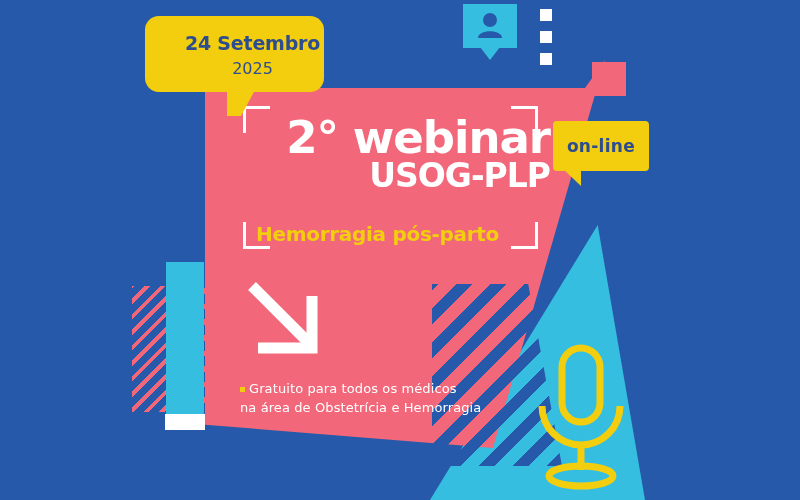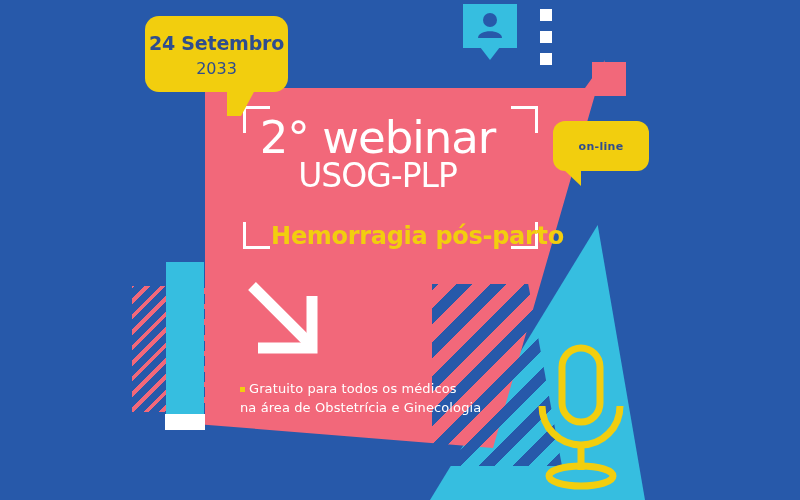--- a/index.html
+++ b/index.html
@@ -107,20 +107,21 @@
   .date-bubble {
     position: absolute;
     left: 145px;
     top: 16px;
     width: 143px;
     height: 76px;
     background: #F2CE0E;
     border-radius: 14px;
     text-align: center;
     color: #2E4D8F;
+    padding-left: 36px;
   }
   .date-bubble .tail {
     position: absolute;
     left: 82px;
     bottom: -24px;
     width: 0;
     height: 0;
     border-left: 14px solid #F2CE0E;
     border-right: 14px solid transparent;
     border-top: 26px solid #F2CE0E;
@@ -138,23 +139,23 @@
   }
 
   
   .online-bubble {
     position: absolute;
     left: 553px;
     top: 121px;
     width: 96px;
     height: 50px;
     background: #F2CE0E;
-    border-radius: 12px;
+    border-radius: 4px;
     color: #2E4D8F;
-    font-size: 11px;
+    font-size: 17px;
     font-weight: bold;
     display: flex;
     align-items: center;
     justify-content: center;
     letter-spacing: 0.3px;
   }
   .online-bubble .tail {
     position: absolute;
     left: 10px;
     bottom: -15px;
@@ -164,39 +165,38 @@
     border-left: 0;
     border-bottom: 17px solid transparent;
   }
 
   
   .headline {
     position: absolute;
     left: 205px;
     top: 116px;
     width: 345px;
-    text-align: center;
+    text-align: right;
     color: #ffffff;
-    font-weight: normal;
+    font-weight: bold;
     line-height: 0.98;
     letter-spacing: -1px;
   }
   .headline .l1 { font-size: 45px; }
   .headline .l2 { font-size: 33px; }
   .subtitle {
     position: absolute;
     left: 205px;
     top: 222px;
     width: 345px;
     text-align: center;
     color: #F2CE0E;
-    font-size: 24px;
+    font-size: 20px;
     font-weight: bold;
     letter-spacing: -0.3px;
-    padding-left: 40px;
   }
 
   
   .arrow {
     position: absolute;
     left: 248px;
     top: 278px;
     width: 76px;
     height: 80px;
   }
@@ -284,21 +284,21 @@
       <path d="M15 34 C15 25 39 25 39 34 Z" fill="#2759AA"></path>
     </svg>
     <div class="tail"></div>
   </div>
   <div class="dot-square d1"></div>
   <div class="dot-square d2"></div>
   <div class="dot-square d3"></div>
 
   <div class="date-bubble">
     <div class="date-line1">24 Setembro</div>
-    <div class="date-line2">2033</div>
+    <div class="date-line2">2025</div>
     <div class="tail"></div>
   </div>
 
   <div class="online-bubble">
     <span>on-line</span>
     <div class="tail"></div>
   </div>
 
   <div class="headline">
     <div class="l1">2° webinar</div>
@@ -310,21 +310,21 @@
     <svg width="76" height="80" viewBox="0 0 76 80" aria-hidden="true">
       <path d="M4 8 L60 64" stroke="#ffffff" stroke-width="11" fill="none"></path>
       <path d="M64 18 L64 70 L10 70" stroke="#ffffff" stroke-width="11" fill="none"></path>
     </svg>
   </div>
 
   <div class="fineprint">
     <div>
       <span class="bullet"></span><span>Gratuito para todos os médicos</span>
     </div>
-    <div>na área de Obstetrícia e Ginecologia</div>
+    <div>na área de Obstetrícia e Hemorragia</div>
   </div>
 
   <div class="mic">
     <svg width="114" height="152" viewBox="0 0 114 152" aria-hidden="true">
       <rect x="38" y="8" width="38" height="74" rx="19" ry="19" fill="none" stroke="#F2CE0E" stroke-width="7"></rect>
       <path d="M18 66 A39 39 0 0 0 96 66" fill="none" stroke="#F2CE0E" stroke-width="7"></path>
       <line x1="57" y1="105" x2="57" y2="130" stroke="#F2CE0E" stroke-width="7"></line>
       <ellipse cx="57" cy="136" rx="32" ry="10" fill="none" stroke="#F2CE0E" stroke-width="7"></ellipse>
     </svg>
   </div>

